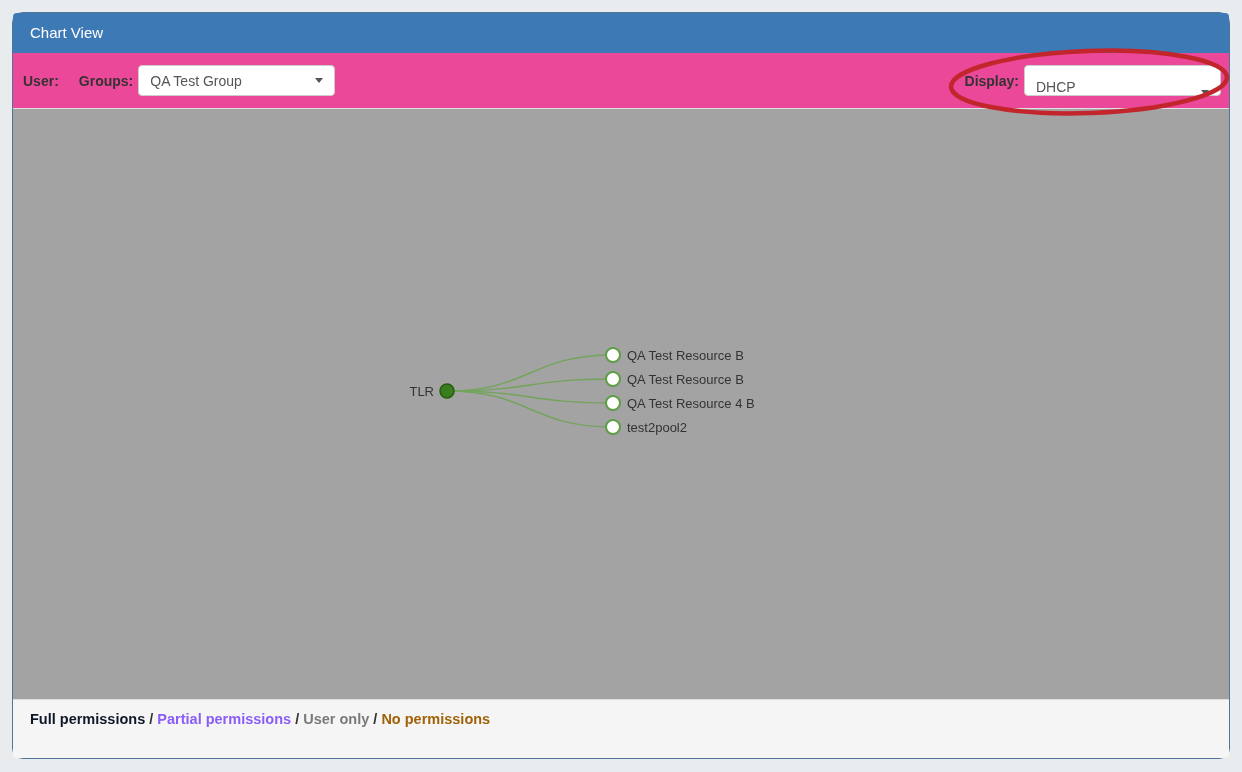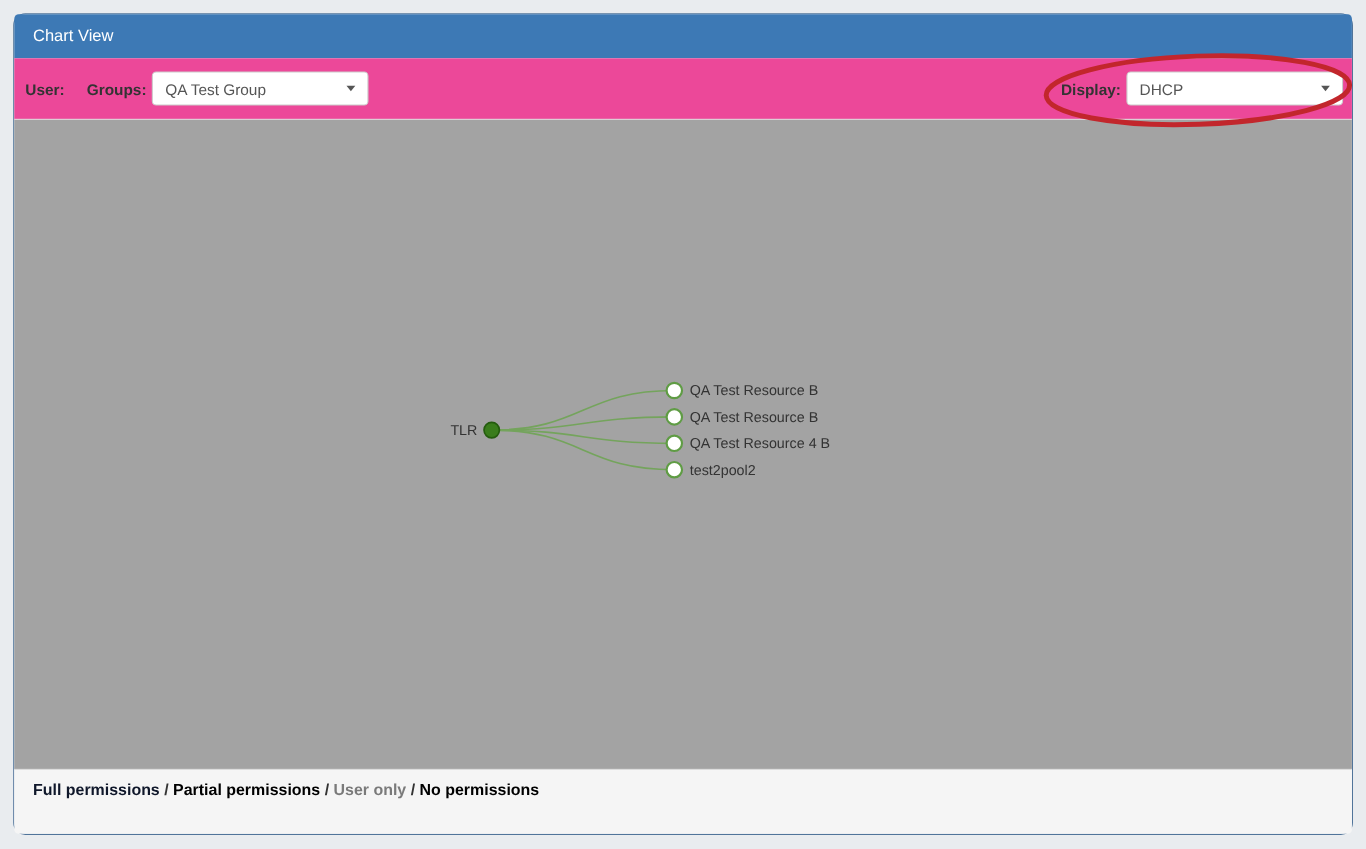--- a/index.html
+++ b/index.html
@@ -68,21 +68,21 @@
   .select .caret {
     width: 0; height: 0;
     border-left: 4.5px solid transparent;
     border-right: 4.5px solid transparent;
     border-top: 5.5px solid #555555;
     margin-left: 8px;
     flex: 0 0 auto;
   }
   .select-user { width: 201px; }
   .select-groups { width: 197px; }
-  .select-display { width: 197px; }
+  .select-display { width: 197px; align-items: flex-end; }
   .chart-area {
     flex: 1 1 auto;
     background: #a3a3a3;
     position: relative;
     overflow: hidden;
   }
   .chart-area svg { display: block; width: 100%; height: 100%; }
   svg text {
     font-family: "Liberation Sans", sans-serif;
     font-size: 13px;
@@ -155,19 +155,19 @@
         <circle cx="600" cy="294" r="7" fill="#ffffff" stroke="#5f9c44" stroke-width="2"></circle>
         <text x="614" y="298.5">QA Test Resource 4 B</text>
         <circle cx="600" cy="318" r="7" fill="#ffffff" stroke="#5f9c44" stroke-width="2"></circle>
         <text x="614" y="322.5">test2pool2</text>
         <circle cx="434" cy="282" r="7" fill="#3a7d1c" stroke="#245c0e" stroke-width="1.5"></circle>
         <text x="421" y="286.5" text-anchor="end">TLR</text>
       </svg>
   </div>
 
   <div class="panel-footer">
-    <div class="legend"><span style="color: #0f172a;">Full permissions</span><span class="sep"> / </span><span style="color: #000000; margin-top: 32px;">Partial permissions</span><span class="sep"> / </span><span style="color: rgb(122, 122, 122);">User only</span><span class="sep"> / </span><span style="color: #000000;">No permissions</span></div>
+    <div class="legend"><span style="color: #0f172a;">Full permissions</span><span class="sep"> / </span><span style="color: #8b5cf6; margin-top: 32px;">Partial permissions</span><span class="sep"> / </span><span style="color: rgb(122, 122, 122);">User only</span><span class="sep"> / </span><span style="color: #a16207;">No permissions</span></div>
   </div>
 </div>
 
 <svg class="annotation-overlay" viewBox="0 0 1242 772">
   <ellipse cx="1089" cy="82" rx="138" ry="31" fill="none" stroke-width="4.5" transform="rotate(-2 1089 82)" stroke="#c2262c"></ellipse>
 </svg>
 
 </body></html>

